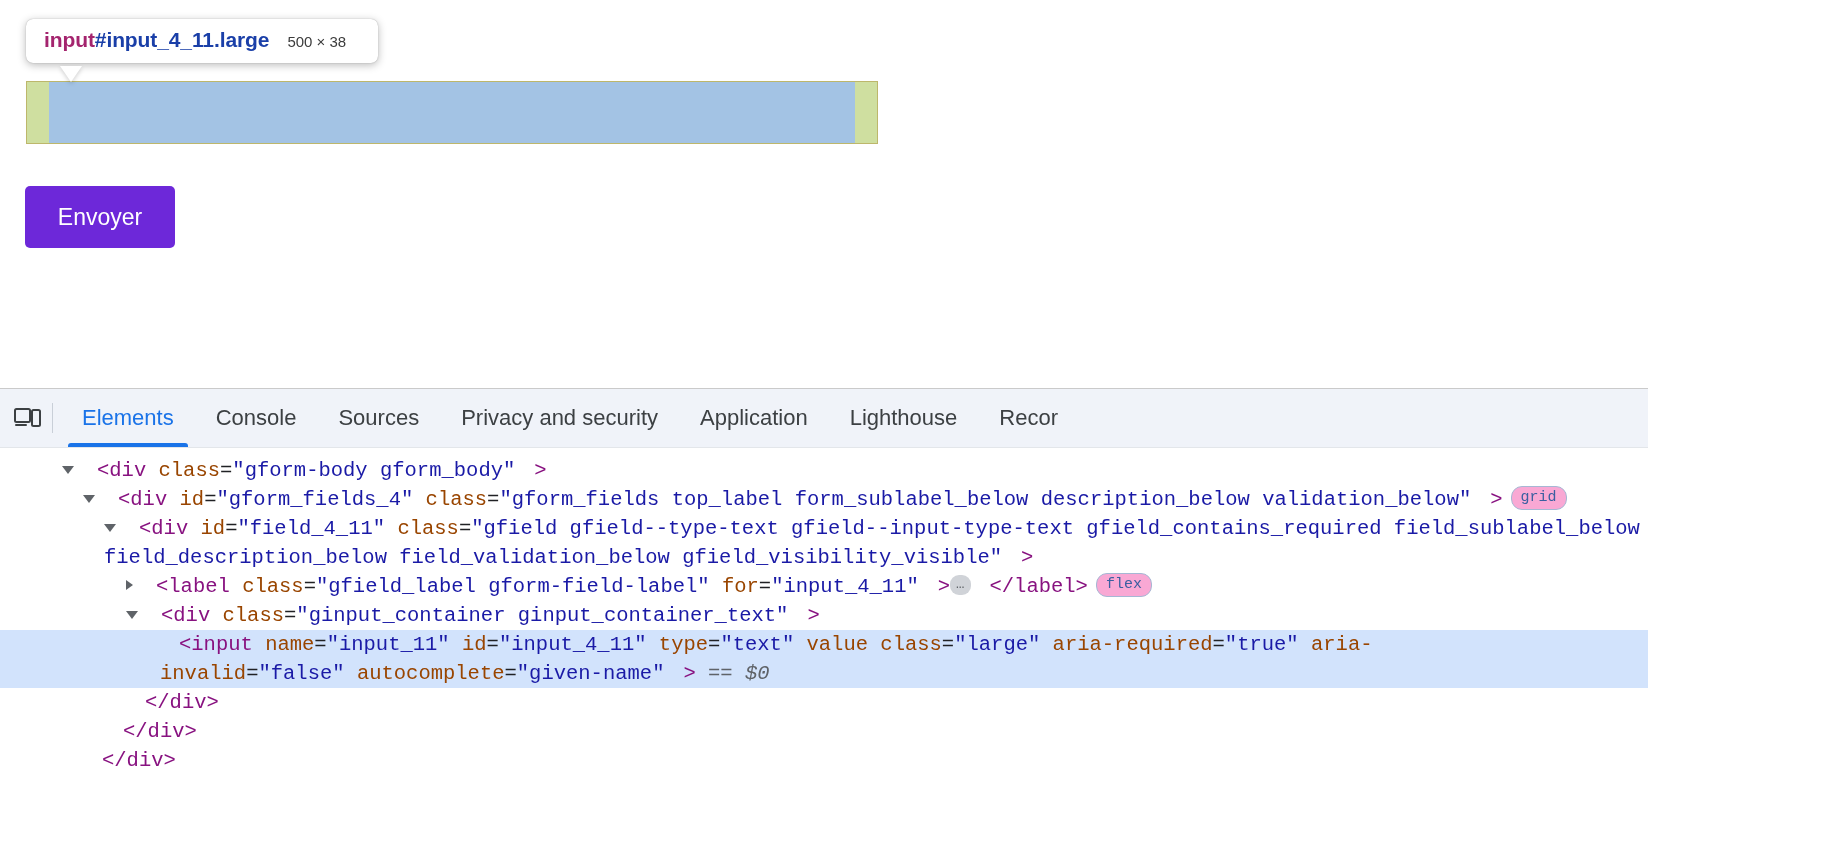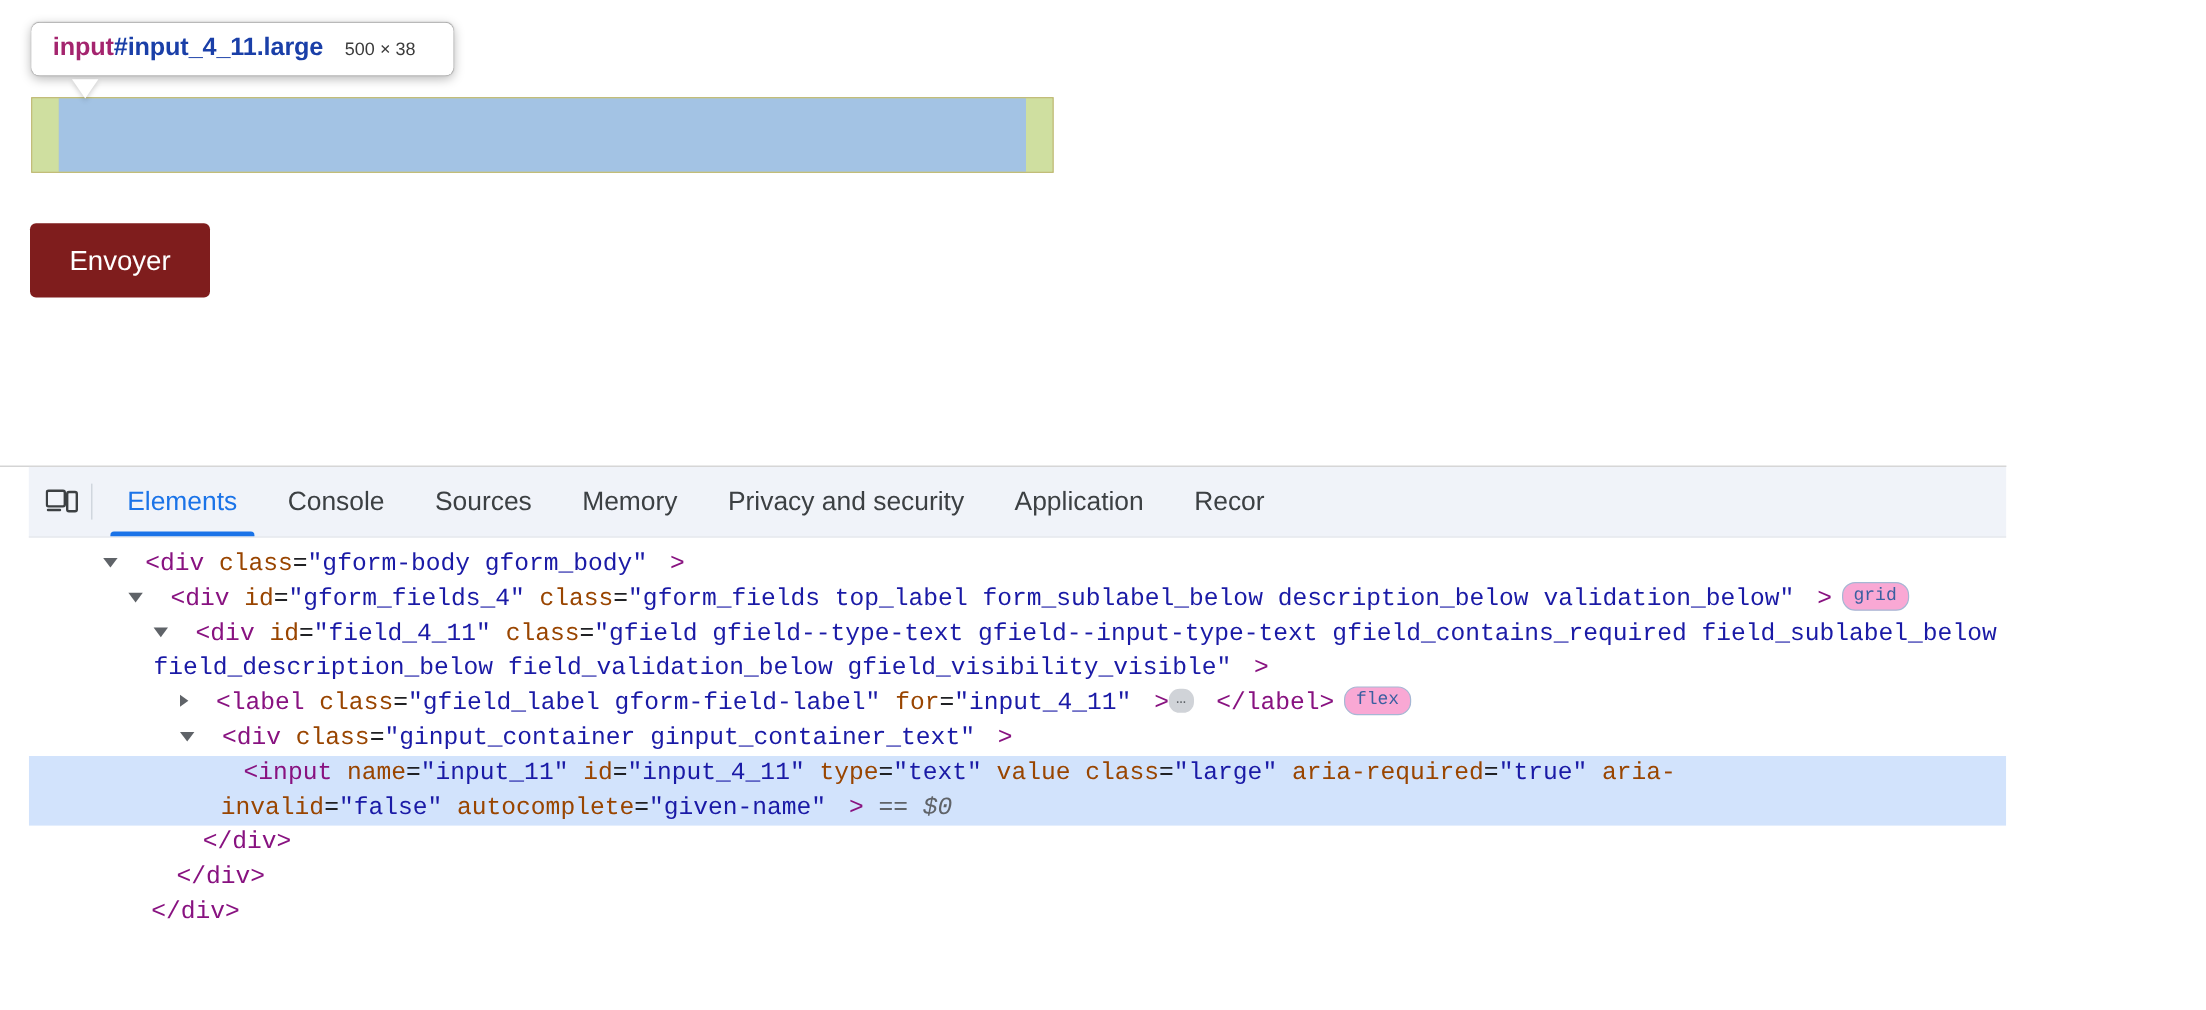--- a/index.html
+++ b/index.html
@@ -102,42 +102,41 @@
     background: #cfdfa0;
   }
 
   
   #submit-button {
     position: absolute;
     left: 25px;
     top: 186px;
     width: 150px;
     height: 62px;
-    background: #7f1d1d;
+    background: #6d28d9;
     color: #ffffff;
     border: none;
     border-radius: 5px;
     font-family: "Liberation Sans", sans-serif;
     font-size: 23px;
     cursor: pointer;
     padding: 16px;
     z-index: 20;
   }
 
   
   #devtools {
     position: absolute;
     left: 0;
     top: 388px;
     width: 1648px;
     height: 454px;
     background: #ffffff;
     border-top: 1px solid #cacaca;
     overflow: hidden;
-    padding-left: 24px;
   }
 
   
   #tabbar {
     height: 58px;
     background: #f0f3f9;
     display: flex;
     align-items: center;
     border-bottom: 1px solid #e3e6ea;
     position: relative;
@@ -297,23 +296,23 @@
         <rect x="1" y="2" width="15" height="13" rx="1.5" fill="none" stroke="#3c4043" stroke-width="2"></rect>
         <rect x="1" y="17" width="12" height="2" rx="1" fill="#3c4043"></rect>
         <rect x="18" y="3" width="8" height="16" rx="1.5" fill="none" stroke="#3c4043" stroke-width="2"></rect>
       </svg>
     </div>
     <div id="tab-divider"></div>
 
     <div class="tab active">Elements</div>
     <div class="tab">Console</div>
     <div class="tab">Sources</div>
-    <div class="tab">Memory</div>
     <div class="tab">Privacy and security</div>
     <div class="tab">Application</div>
+    <div class="tab">Lighthouse</div>
     <div class="tab">Recor</div>
   </div>
 
   <div id="dom-tree">
 
     <div class="node-line" style="padding-left:62px;">
       <span class="twisty open"></span><span class="tg">&lt;div </span><span class="at">class</span><span class="eq">=</span><span class="va">"gform-body gform_body"</span><span class="tg">&gt;</span>
     </div>
 
     <div class="node-line" style="padding-left:83px;">

